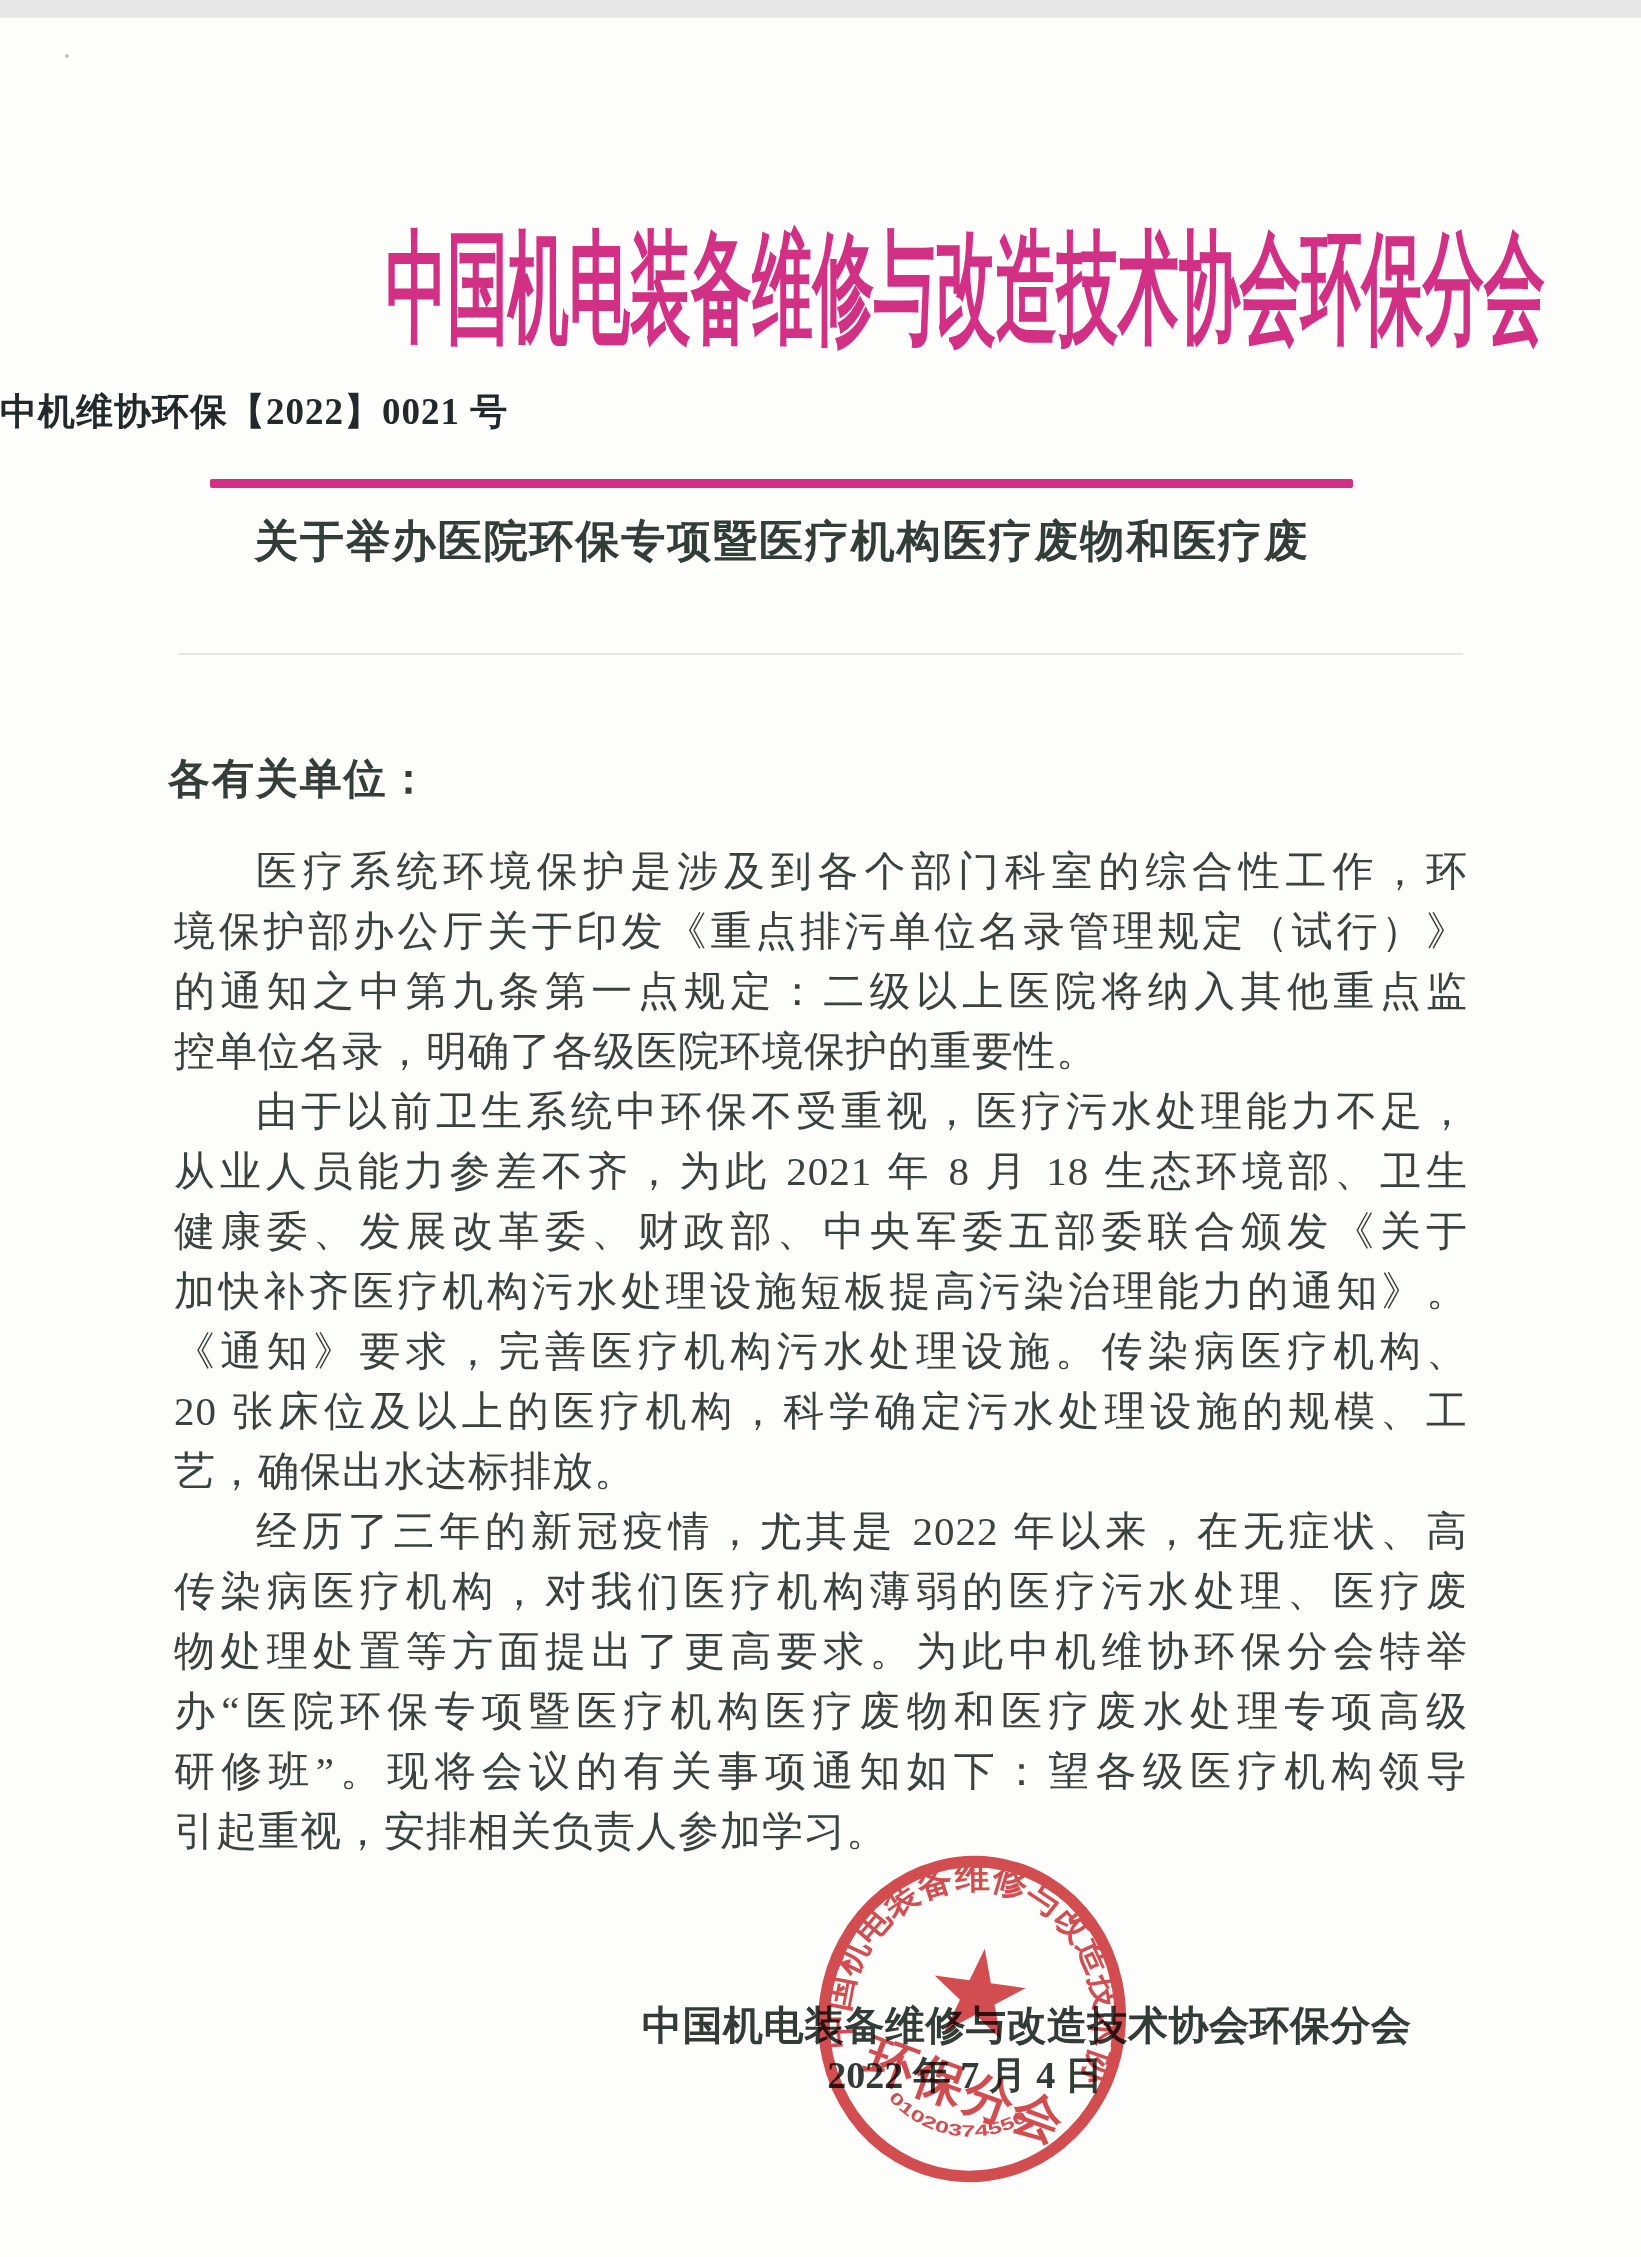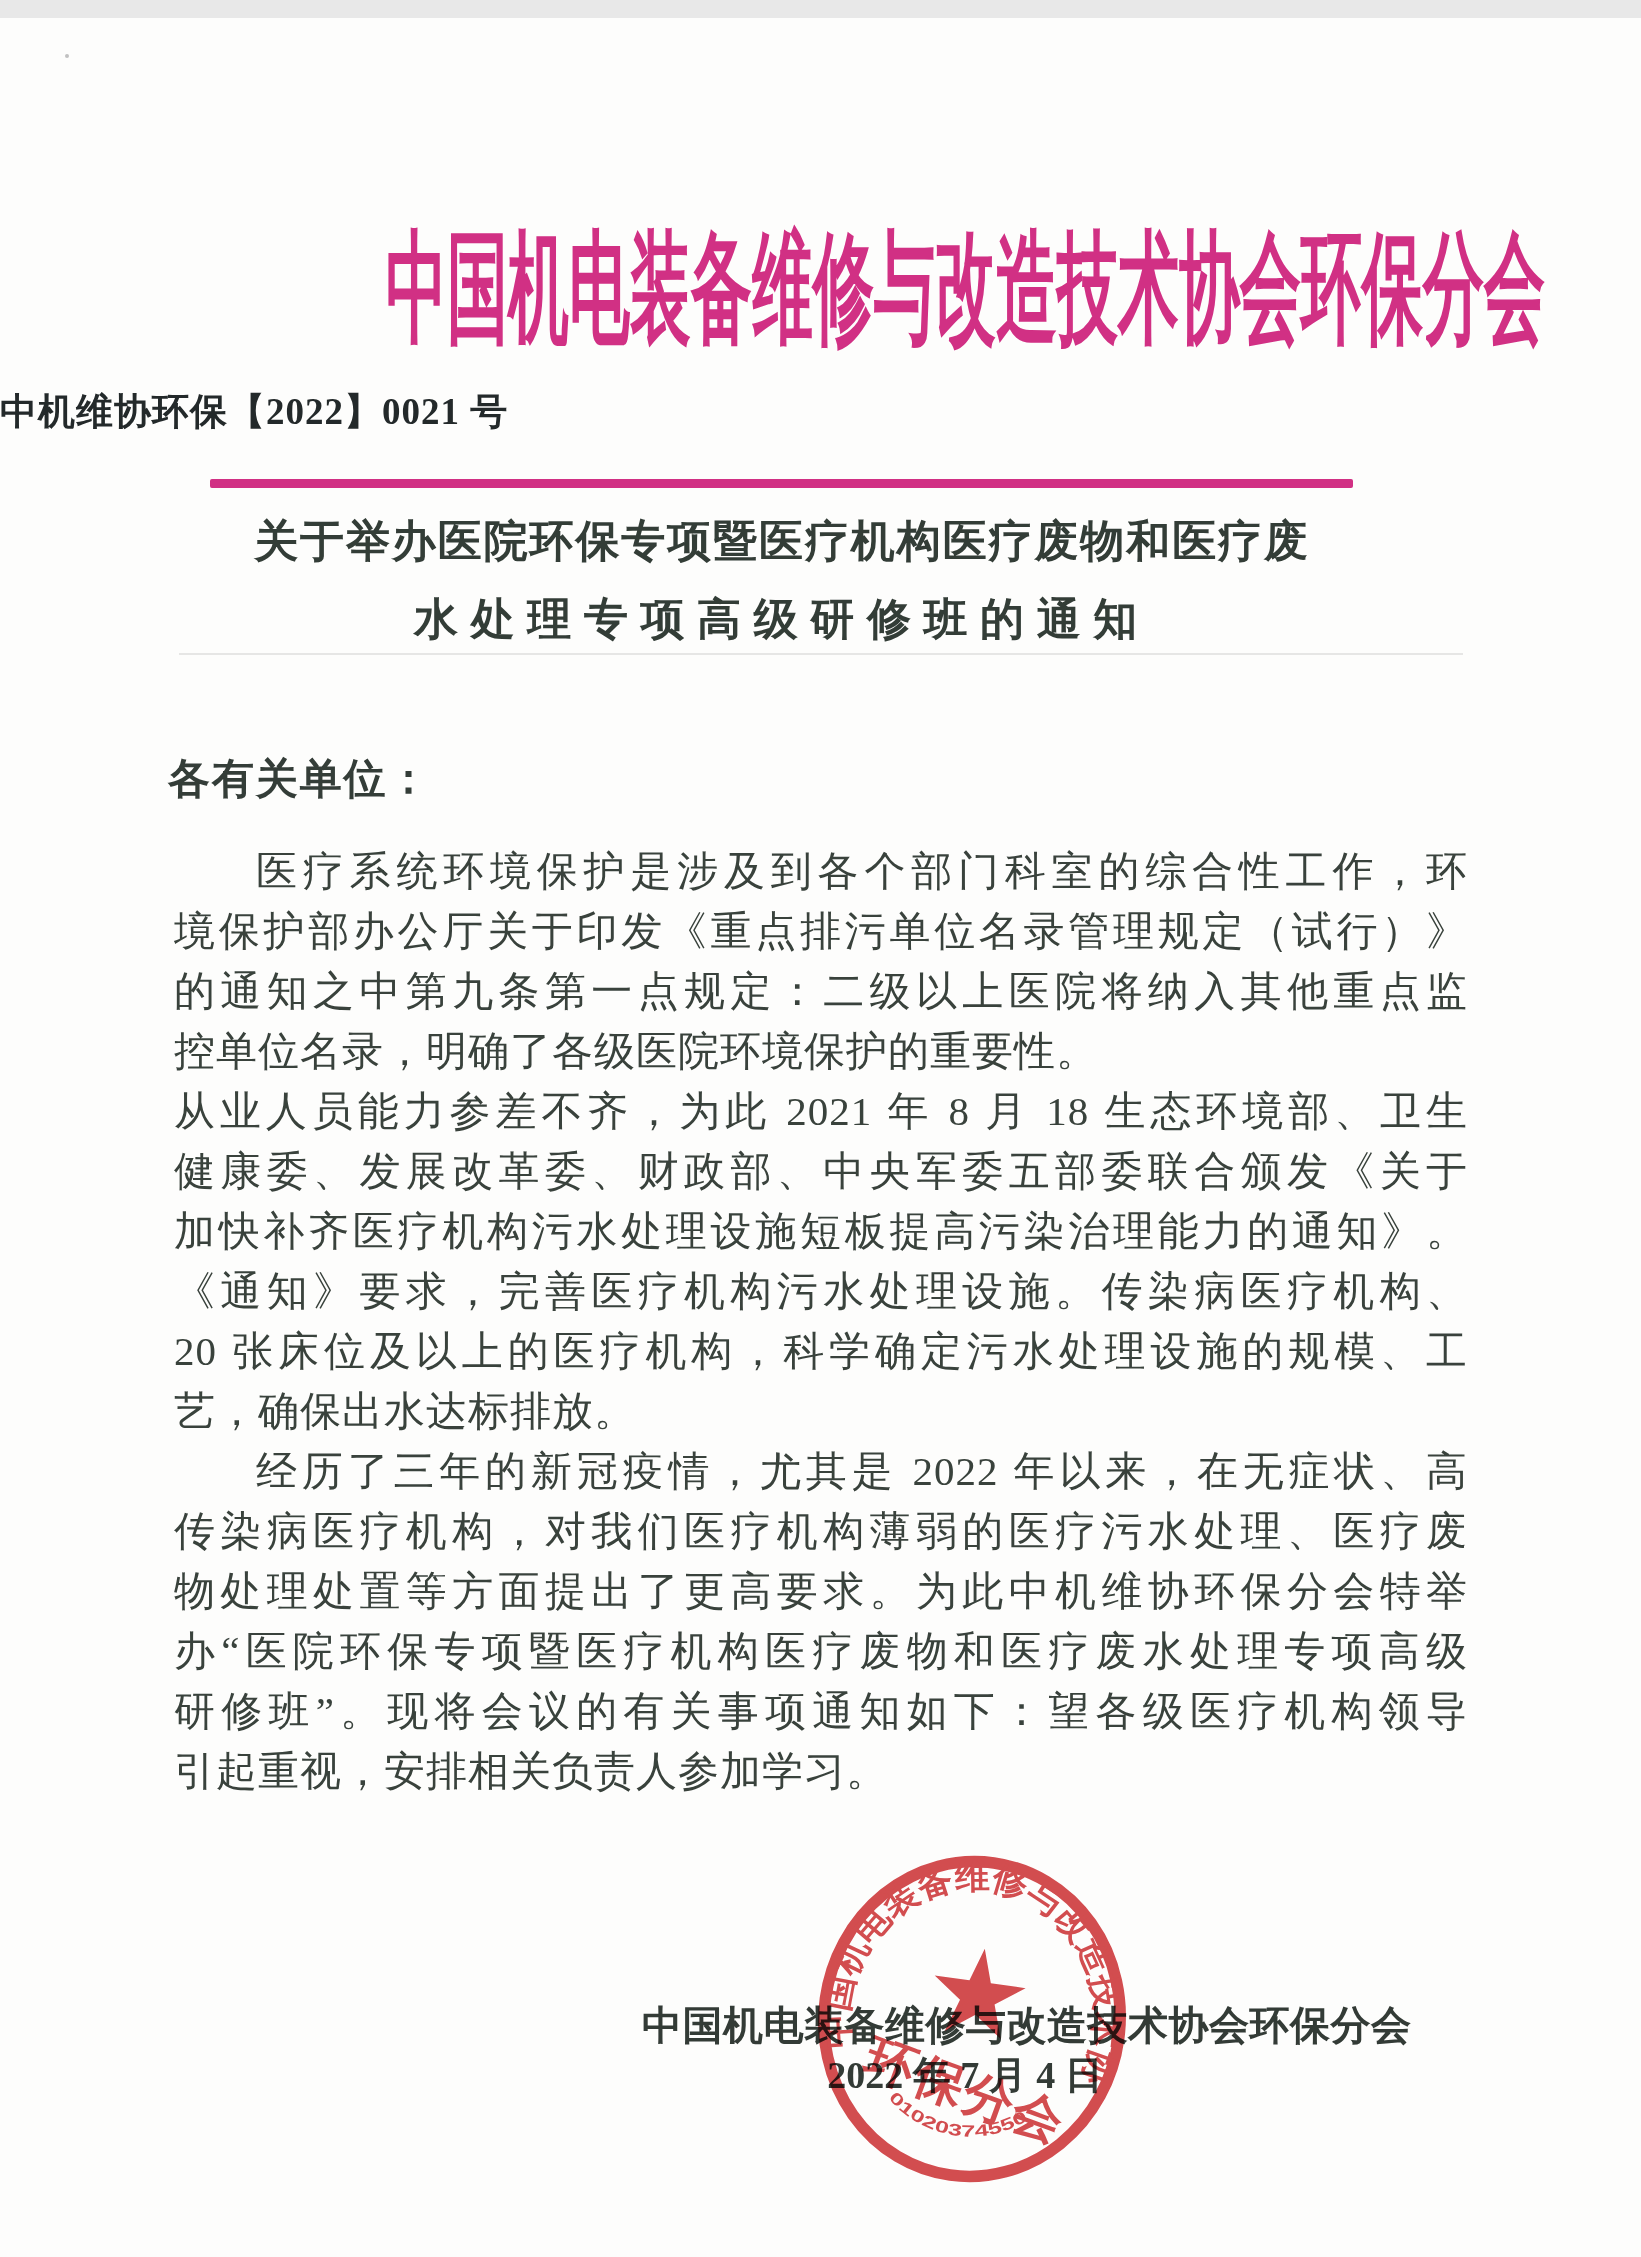--- a/index.html
+++ b/index.html
@@ -108,31 +108,31 @@
 
   <div class="speck"></div>
 
   <div class="org-title">中国机电装备维修与改造技术协会环保分会</div>
 
   <div class="doc-number">中机维协环保【2022】0021 号</div>
 
   <div class="pink-rule"></div>
 
   <div class="notice-title l1">关于举办医院环保专项暨医疗机构医疗废物和医疗废</div>
-  <div class="notice-title l2">水处理专项高级研修班的通知</div>
 
   <div class="faint-divider"></div>
 
   <div class="salutation">各有关单位：</div>
 
   <div class="body-block">
       <div class="line indent">医疗系统环境保护是涉及到各个部门科室的综合性工作，环</div>
       <div class="line">境保护部办公厅关于印发《重点排污单位名录管理规定（试行）》</div>
       <div class="line">的通知之中第九条第一点规定：二级以上医院将纳入其他重点监</div>
       <div class="line last">控单位名录，明确了各级医院环境保护的重要性。</div>
+      <div class="line indent">由于以前卫生系统中环保不受重视，医疗污水处理能力不足，</div>
       <div class="line">从业人员能力参差不齐，为此 2021 年 8 月 18 生态环境部、卫生</div>
       <div class="line">健康委、发展改革委、财政部、中央军委五部委联合颁发《关于</div>
       <div class="line">加快补齐医疗机构污水处理设施短板提高污染治理能力的通知》。</div>
       <div class="line">《通知》要求，完善医疗机构污水处理设施。传染病医疗机构、</div>
       <div class="line">20 张床位及以上的医疗机构，科学确定污水处理设施的规模、工</div>
       <div class="line last">艺，确保出水达标排放。</div>
       <div class="line indent">经历了三年的新冠疫情，尤其是 2022 年以来，在无症状、高</div>
       <div class="line">传染病医疗机构，对我们医疗机构薄弱的医疗污水处理、医疗废</div>
       <div class="line">物处理处置等方面提出了更高要求。为此中机维协环保分会特举</div>
       <div class="line">办“医院环保专项暨医疗机构医疗废物和医疗废水处理专项高级</div>

